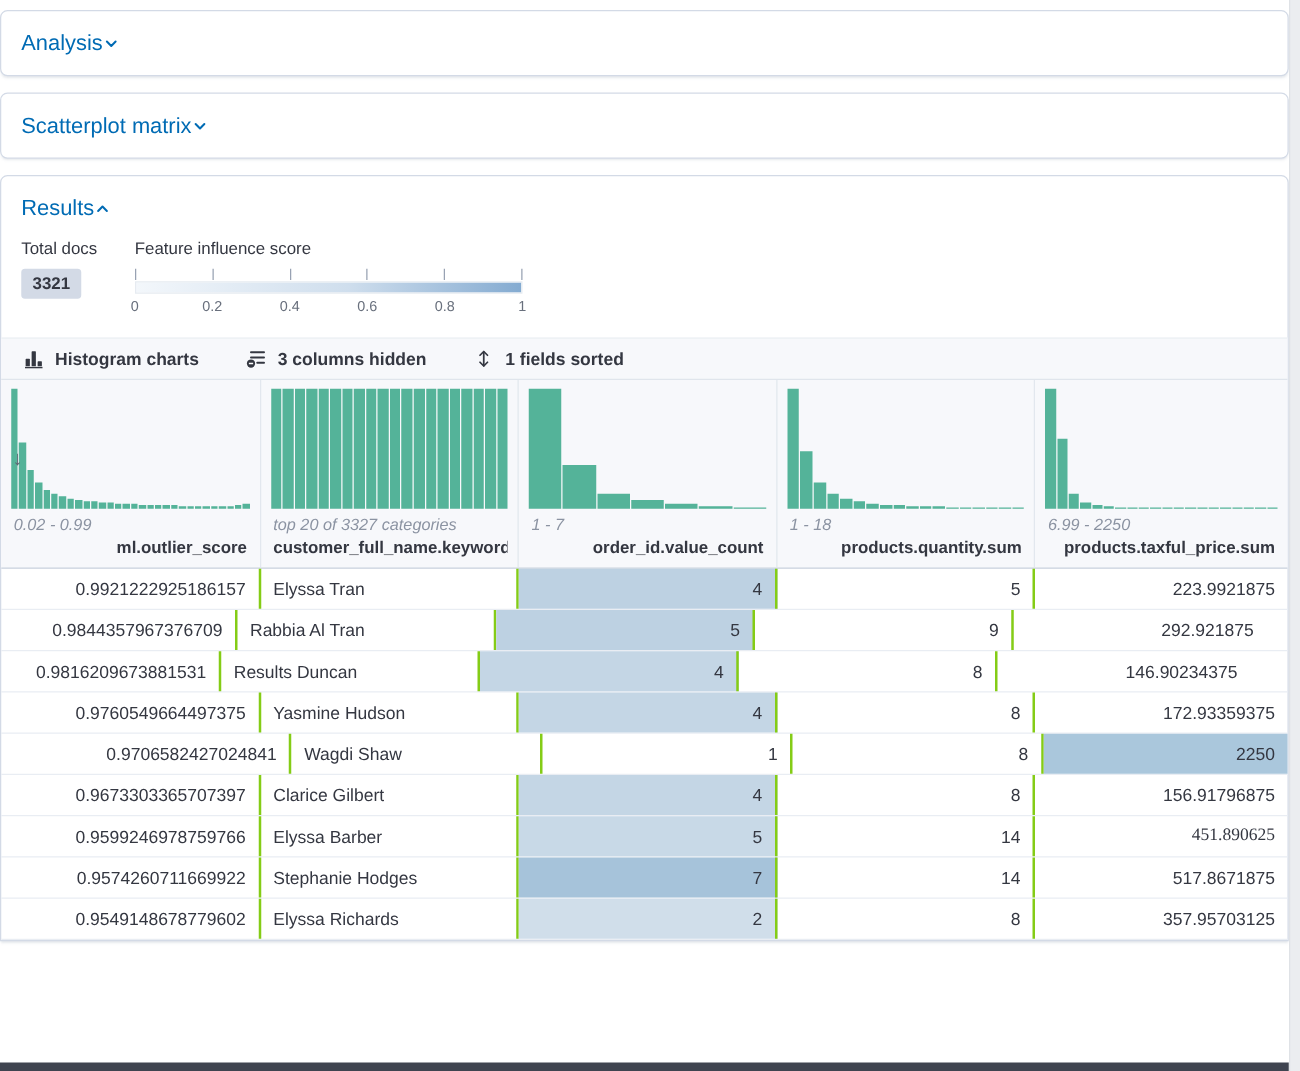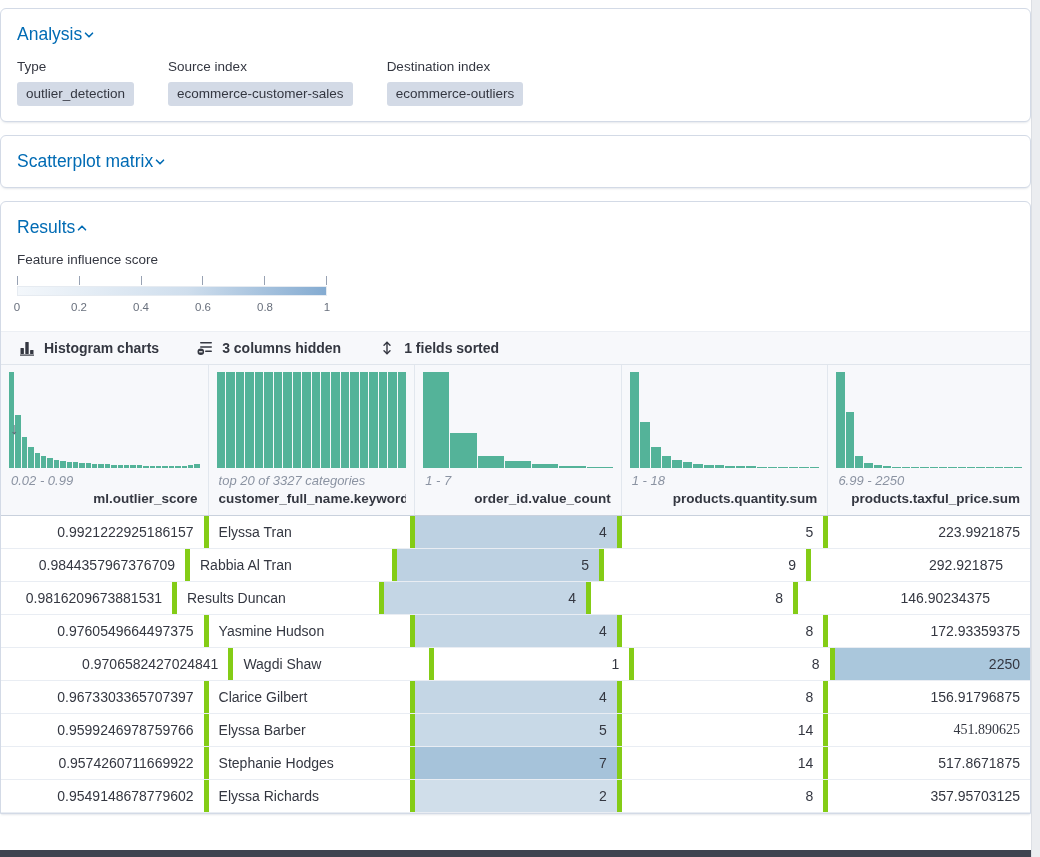--- a/index.html
+++ b/index.html
@@ -34,46 +34,41 @@
   .grid-head{display:flex;background:#f7f8fb;border-bottom:1px solid #c9d1dd}
   .gh-cell{position:relative;padding:7px 8px 0;border-right:1px solid #e2e7ee;overflow:hidden}
   .gh-cell:last-child{border-right:none}
   .hist{display:flex;align-items:flex-end;gap:1px;height:96px}
   .hist .bar{flex:1;background:#54B399;min-height:1px}
   .range{font-style:italic;color:#8b93a2;font-size:13px;margin:5px 2px 1px;white-space:nowrap;overflow:hidden}
   .colname{font-weight:700;font-size:13.5px;padding:2px 2px 9px;white-space:nowrap;overflow:hidden}
   .colname.right{text-align:right}
   .sort-ind{position:absolute;left:9px;top:56px;color:#5d6673;font-size:16px;line-height:1}
   .grid-row{display:flex;height:33px;border-bottom:1px solid #e9edf3}
-  .cell{padding:0 10px;line-height:32px;font-size:14px;border-right:5px solid #84cc16;overflow:hidden;white-space:nowrap}
+  .cell{padding:0 10px;line-height:32px;font-size:14px;border-right:2px solid #84cc16;overflow:hidden;white-space:nowrap}
   .cell:last-child{border-right:none}
   .cell.right{text-align:right}
   
   .vscroll{position:fixed;top:0;right:0;width:9px;height:857px;background:#ebedf0;border-left:1px solid #dcdfe4}
   .hscroll{position:fixed;left:0;bottom:0;width:1031px;height:7px;background:#3f4450}
 </style>
 </head>
 <body>
 
 <div class="page">
 
   <section class="panel pad">
     <button class="section-head">
       <span>Analysis</span>
       <span class="chev">
         <svg width="14" height="14" viewBox="0 0 14 14" fill="none">
             <path d="M3.5 5.2 L7 8.8 L10.5 5.2" stroke="#006BB4" stroke-width="1.6" stroke-linecap="round" stroke-linejoin="round"></path>
           </svg>
       </span>
     </button>
-    <div class="fields" id="analysis-fields">
-        <div class="field"><div class="field-label">Type</div><span class="badge">outlier_detection</span></div>
-        <div class="field"><div class="field-label">Source index</div><span class="badge">ecommerce-customer-sales</span></div>
-        <div class="field"><div class="field-label">Destination index</div><span class="badge">ecommerce-outliers</span></div>
-      </div>
   </section>
 
   <section class="panel pad">
     <button class="section-head">
       <span>Scatterplot matrix</span>
       <span class="chev">
         <svg width="14" height="14" viewBox="0 0 14 14" fill="none">
             <path d="M3.5 5.2 L7 8.8 L10.5 5.2" stroke="#006BB4" stroke-width="1.6" stroke-linecap="round" stroke-linejoin="round"></path>
           </svg>
       </span>
@@ -85,20 +80,24 @@
       <button class="section-head">
         <span>Results</span>
         <span class="chev">
           <svg width="14" height="14" viewBox="0 0 14 14" fill="none">
               <path d="M3.5 8.8 L7 5.2 L10.5 8.8" stroke="#006BB4" stroke-width="1.6" stroke-linecap="round" stroke-linejoin="round"></path>
             </svg>
         </span>
       </button>
 
       <div class="stats-row">
+        <div>
+          <div class="stat-label">Total docs</div>
+          <span class="badge strong">3321</span>
+        </div>
         <div>
           <div class="stat-label">Feature influence score</div>
           <div class="legend">
             <div class="legend-ticks" id="legend-ticks">
                 <div class="tick" style="left: calc(0% + 0px);"></div>
                 <div class="tick" style="left: calc(20% + 0px);"></div>
                 <div class="tick" style="left: calc(40% + 0px);"></div>
                 <div class="tick" style="left: calc(60% - 1px);"></div>
                 <div class="tick" style="left: calc(80% - 1px);"></div>
                 <div class="tick" style="left: calc(100% - 1px);"></div>

